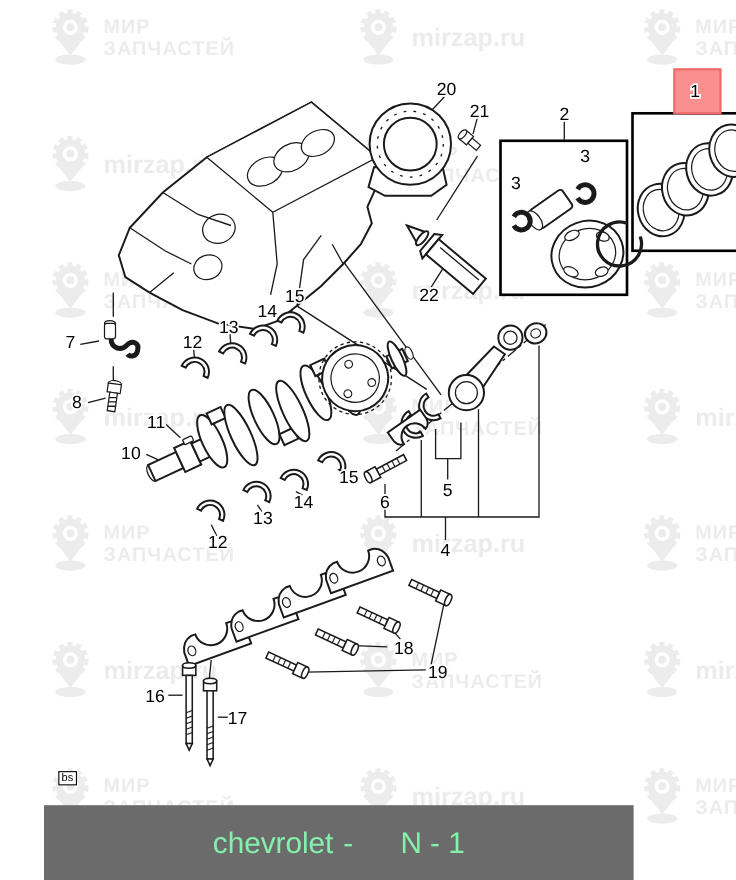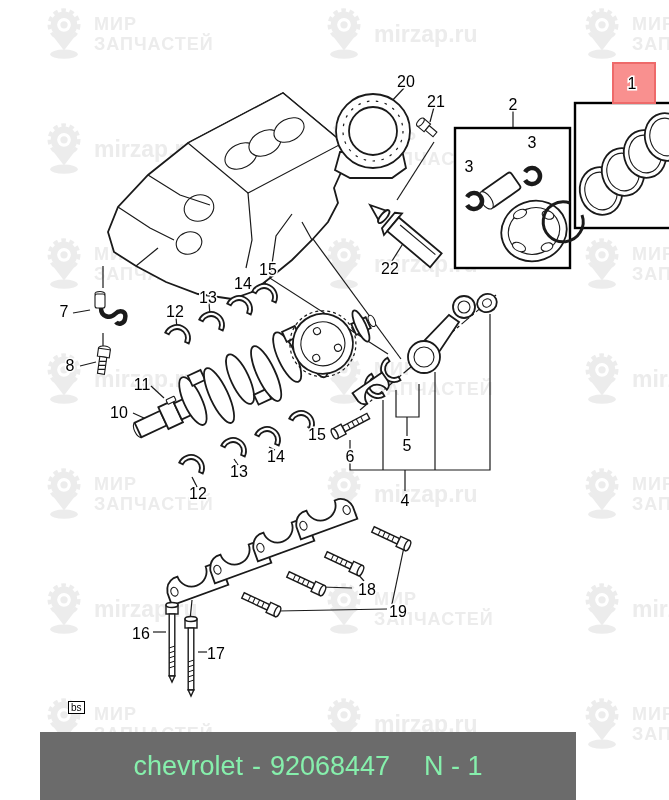--- a/index.html
+++ b/index.html
@@ -9,21 +9,21 @@
   #wm-layer{position:absolute;inset:0;z-index:0;}
   .wm-cell{position:absolute;display:flex;align-items:center;gap:8px;color:#ececec;
            user-select:none;white-space:nowrap;}
   .wm-brand-l1{font-size:18px;font-weight:bold;line-height:20px;letter-spacing:1px;}
   .wm-brand-l2{font-size:18px;font-weight:bold;line-height:20px;letter-spacing:1px;}
   .wm-site{font-size:23px;font-weight:bold;}
   
   .header-code{position:absolute;top:4px;right:8px;z-index:3;font-size:14.5px;color:#111;
                display:flex;gap:12px;}
   
-  .bs-tag{position:absolute;left:28px;top:701px;z-index:3;border:1.6px solid #000;
+  .bs-tag{position:absolute;left:13px;top:701px;z-index:3;border:1.6px solid #000;
           font-size:10px;line-height:11px;padding:0 2px;color:#000;background:#fff;}
   
   .footer-bar{position:absolute;left:0;top:732px;width:536px;height:68px;background:#6b6b6b;
               z-index:3;display:flex;align-items:center;justify-content:center;color:#86efac;
               font-size:27px;}
   .footer-bar .gap-s{width:9px;display:inline-block;}
   .footer-bar .gap-l{width:34px;display:inline-block;}
   
   svg.diagram{position:absolute;left:0;top:0;z-index:1;}
   .ln{stroke:#1a1a1a;stroke-width:1.2;fill:none;}
@@ -563,17 +563,16 @@
       </g>
   </svg>
 
   <div class="bs-tag">bs</div>
 
   <div class="footer-bar">
     <span>chevrolet</span>
     <span class="gap-s"></span>
     <span>-</span>
     <span class="gap-s"></span>
-    <span>92068447</span>
     <span class="gap-l"></span>
     <span>N - 1</span>
   </div>
 </div>
 
 </body></html>

